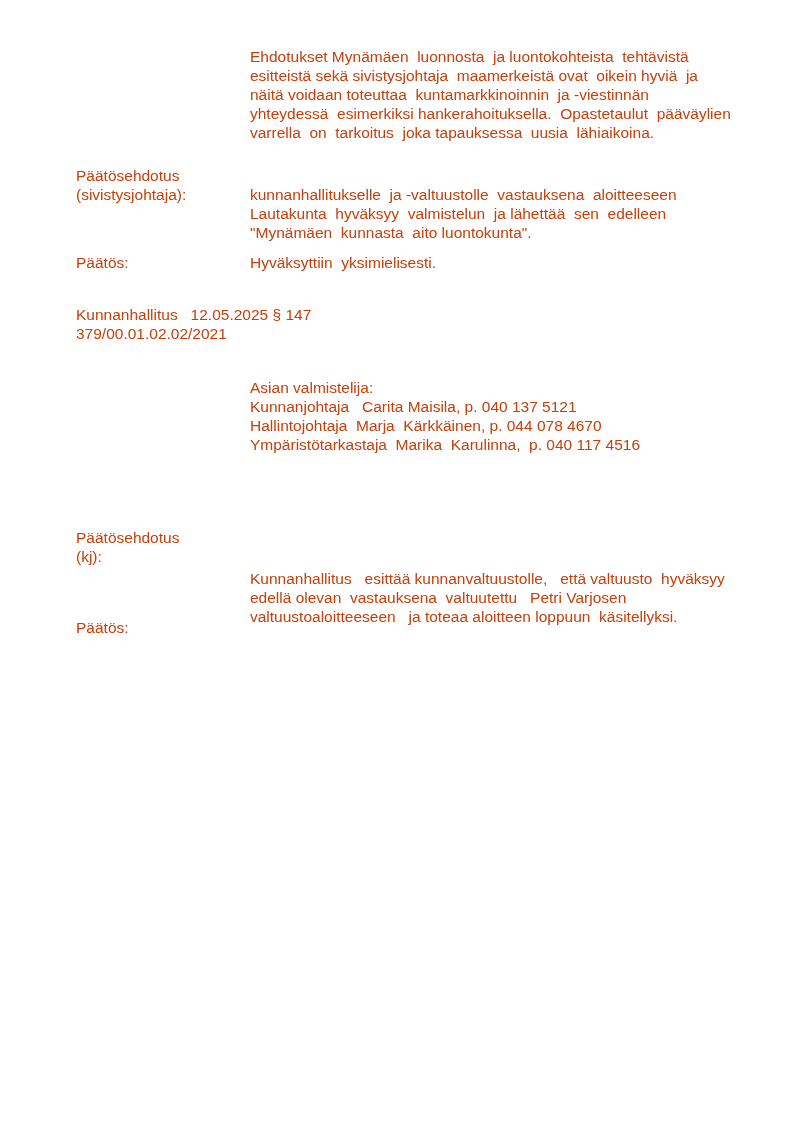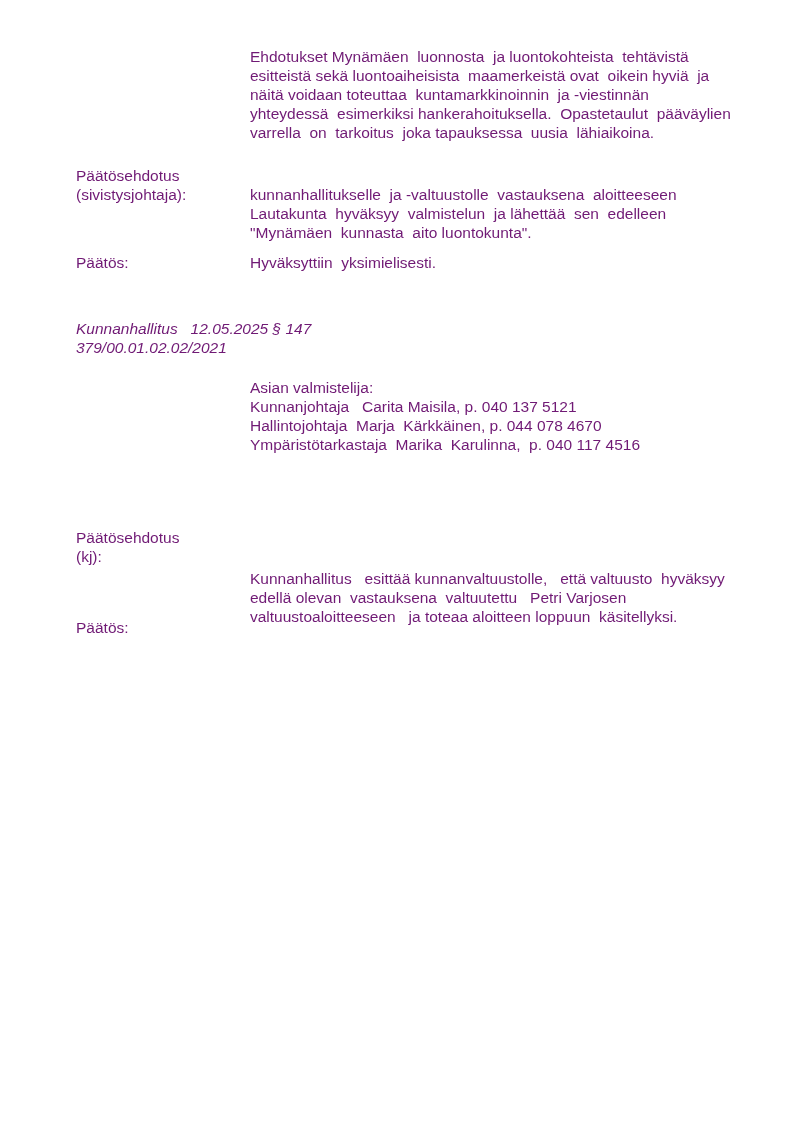--- a/index.html
+++ b/index.html
@@ -5,58 +5,58 @@
   html, body {
     margin: 0;
     padding: 0;
     background: #ffffff;
   }
   .page {
     position: relative;
     width: 794px;
     height: 1122px;
     background: #ffffff;
-    color: #701a75;
+    color: #c2410c;
     font-family: "Liberation Sans", sans-serif;
     font-size: 15.5px;
     line-height: 19px;
     overflow: hidden;
   }
   .abs { position: absolute; }
   .line { white-space: pre; height: 19px; }
   .label-col .line { white-space: pre; }
 </style>
 </head>
 <body>
 
 <div class="page">
 
   <div class="abs" style="left:250px; top:47px;">
     <div class="line">Ehdotukset Mynämäen  luonnosta  ja luontokohteista  tehtävistä</div>
-    <div class="line">esitteistä sekä luontoaiheisista  maamerkeistä ovat  oikein hyviä  ja</div>
+    <div class="line">esitteistä sekä sivistysjohtaja  maamerkeistä ovat  oikein hyviä  ja</div>
     <div class="line">näitä voidaan toteuttaa  kuntamarkkinoinnin  ja -viestinnän</div>
     <div class="line">yhteydessä  esimerkiksi hankerahoituksella.  Opastetaulut  pääväylien</div>
     <div class="line">varrella  on  tarkoitus  joka tapauksessa  uusia  lähiaikoina.</div>
   </div>
 
   <div class="abs label-col" style="left:76px; top:166px;">
     <div class="line">Päätösehdotus</div>
     <div class="line">(sivistysjohtaja):</div>
   </div>
 
   <div class="abs" style="left:250px; top:185px;">
     <div class="line">kunnanhallitukselle  ja -valtuustolle  vastauksena  aloitteeseen</div>
     <div class="line">Lautakunta  hyväksyy  valmistelun  ja lähettää  sen  edelleen</div>
     <div class="line">"Mynämäen  kunnasta  aito luontokunta".</div>
   </div>
 
   <div class="abs line" style="left:76px; top:253px;">Päätös:</div>
   <div class="abs line" style="left:250px; top:253px;">Hyväksyttiin  yksimielisesti.</div>
 
-  <div class="abs label-col" style="left:76px; top:319px;font-style:italic;">
+  <div class="abs label-col" style="left:76px; top:305px;">
     <div class="line">Kunnanhallitus   12.05.2025 § 147</div>
     <div class="line">379/00.01.02.02/2021</div>
   </div>
 
   <div class="abs" style="left:250px; top:378px;">
     <div class="line">Asian valmistelija:</div>
     <div class="line">Kunnanjohtaja   Carita Maisila, p. 040 137 5121</div>
     <div class="line">Hallintojohtaja  Marja  Kärkkäinen, p. 044 078 4670</div>
     <div class="line">Ympäristötarkastaja  Marika  Karulinna,  p. 040 117 4516</div>
   </div>

